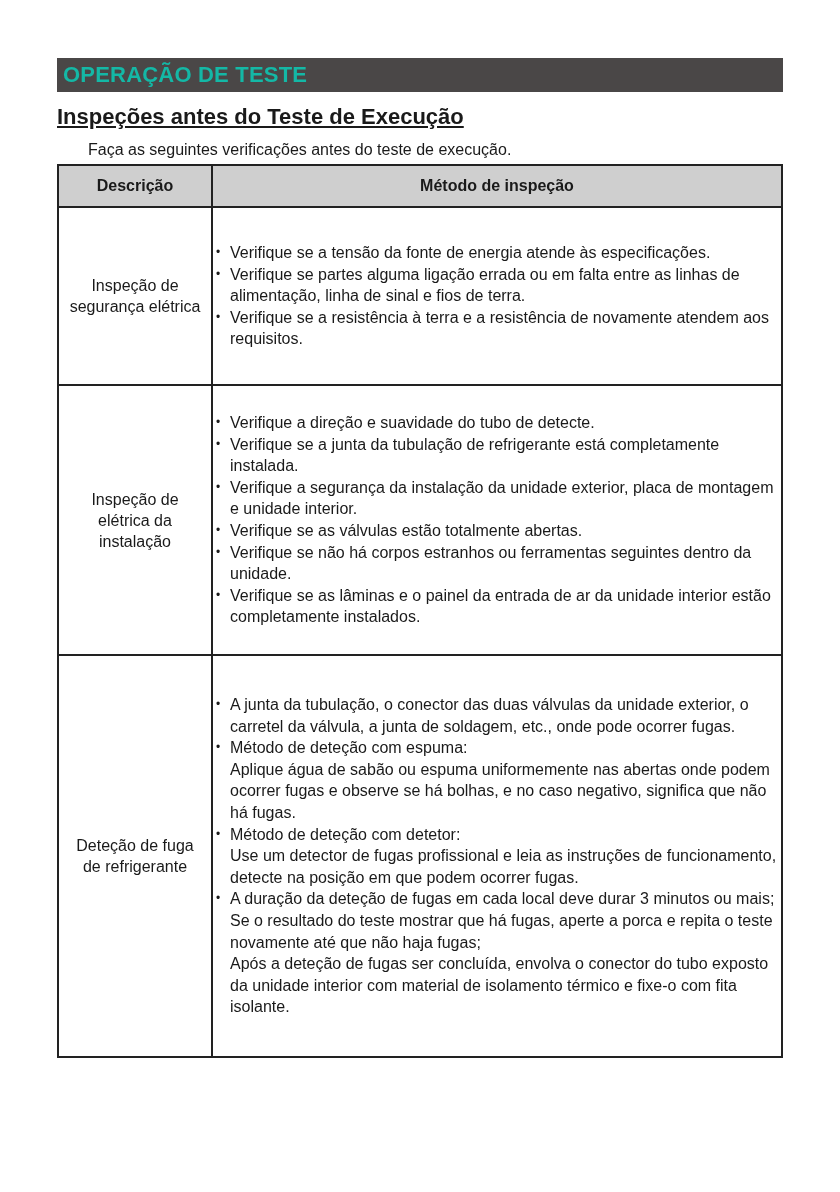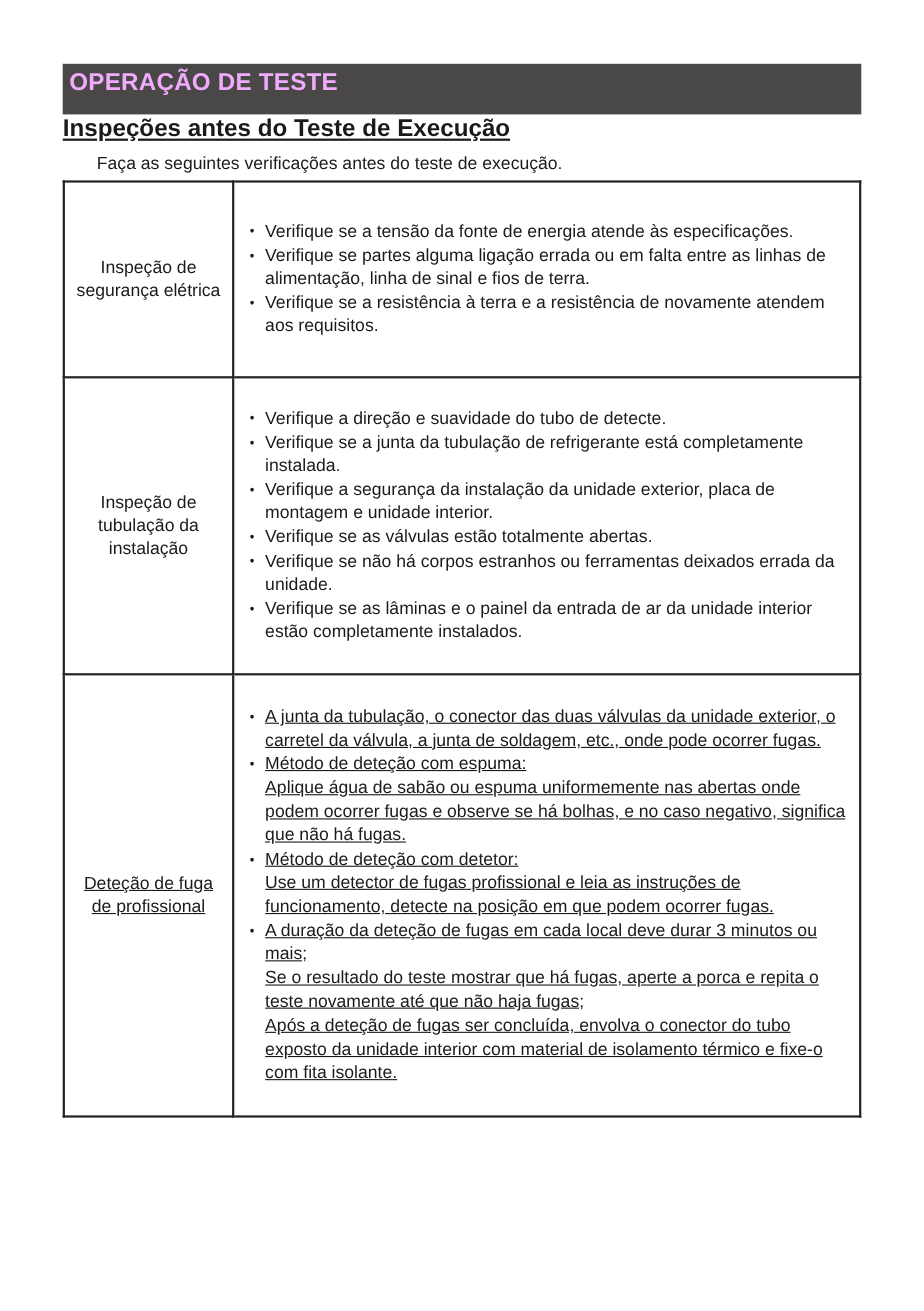--- a/index.html
+++ b/index.html
@@ -1,76 +1,80 @@
 <!DOCTYPE html>
 <html><head>
 <meta charset="utf-8">
 <style>
   html, body { margin: 0; padding: 0; background: #ffffff; }
   body { width: 840px; height: 1192px; position: relative; overflow: hidden;
          font-family: "Liberation Sans", sans-serif; color: #1a1a1a; }
-  .title-bar { position: absolute; left: 57px; top: 58px; width: 726px; height: 46px;
-               background: #4a4747; color: #f0abfc; font-weight: bold; font-size: 22px;
+  .title-bar { position: absolute; left: 57px; top: 58px; width: 726px; height: 34px;
+               background: #4a4747; color: #14b8a6; font-weight: bold; font-size: 22px;
                line-height: 34px; padding-left: 6px; box-sizing: border-box; letter-spacing: 0.2px; }
   .subtitle { position: absolute; left: 57px; top: 104px; font-size: 22px; font-weight: bold;
               text-decoration: underline; }
   .intro { position: absolute; left: 57px; top: 141px; font-size: 16px; margin-left: 31px; }
   table { position: absolute; left: 57px; top: 164px; width: 726px; border-collapse: collapse;
           font-size: 16px; table-layout: fixed; }
   td, th { border: 2px solid #222; vertical-align: middle; }
   th { background: #cfcfcf; height: 38px; font-weight: bold; font-size: 16px; }
   col.c1 { width: 154px; }
   td.desc { text-align: center; line-height: 21px; padding: 0 2px; }
-  td.method { padding: 0 4px 0 14px; line-height: 21.6px; }
+  td.method { padding: 0 4px 0 3px; line-height: 21.6px; }
   ul { list-style: none; margin: 0; padding: 0; }
   li { position: relative; padding-left: 14px; }
   li::before { content: "•"; position: absolute; left: 0; font-size: 12px; }
   .para { display: block; }
   tr.r1 td { height: 176px; }
   tr.r2 td { height: 268px; }
-  tr.r3 td { height: 400px; text-decoration: underline; }
+  tr.r3 td { height: 400px; }
 </style>
 </head>
 <body>
 
 <div class="title-bar">OPERAÇÃO DE TESTE</div>
 <div class="subtitle">Inspeções antes do Teste de Execução</div>
 <div class="intro">Faça as seguintes verificações antes do teste de execução.</div>
 
 <table>
   <colgroup>
       <col class="c1">
       <col>
     </colgroup>
   <tbody>
+      <tr>
+    <th>Descrição</th>
+    <th>Método de inspeção</th>
+  </tr>
   <tr class="r1">
     <td class="desc">Inspeção de segurança elétrica</td>
     <td class="method">
       <ul>
         <li>Verifique se a tensão da fonte de energia atende às especificações.</li>
         <li>Verifique se partes alguma ligação errada ou em falta entre as linhas de alimentação, linha de sinal e fios de terra.</li>
         <li>Verifique se a resistência à terra e a resistência de novamente atendem aos requisitos.</li>
       </ul>
     </td>
   </tr>
   <tr class="r2">
-    <td class="desc" style="padding:0 14px;">Inspeção de tubulação da instalação</td>
+    <td class="desc" style="padding:0 14px;">Inspeção de elétrica da instalação</td>
     <td class="method">
       <ul>
         <li>Verifique a direção e suavidade do tubo de detecte.</li>
         <li>Verifique se a junta da tubulação de refrigerante está completamente instalada.</li>
         <li>Verifique a segurança da instalação da unidade exterior, placa de montagem e unidade interior.</li>
         <li>Verifique se as válvulas estão totalmente abertas.</li>
-        <li>Verifique se não há corpos estranhos ou ferramentas deixados errada da unidade.</li>
+        <li>Verifique se não há corpos estranhos ou ferramentas seguintes dentro da unidade.</li>
         <li>Verifique se as lâminas e o painel da entrada de ar da unidade interior estão completamente instalados.</li>
       </ul>
     </td>
   </tr>
   <tr class="r3">
-    <td class="desc" style="padding:0 8px;">Deteção de fuga de profissional</td>
+    <td class="desc" style="padding:0 8px;">Deteção de fuga de refrigerante</td>
     <td class="method">
       <ul>
         <li><span>A junta da tubulação, o conector das duas válvulas da unidade exterior, o carretel da válvula, a junta de soldagem, etc., onde pode ocorrer fugas.</span></li>
         <li>
           <span class="para">Método de deteção com espuma:</span>
           <span class="para">Aplique água de sabão ou espuma uniformemente nas abertas onde podem ocorrer fugas e observe se há bolhas, e no caso negativo, significa que não há fugas.</span>
         </li>
         <li>
           <span class="para">Método de deteção com detetor:</span>
           <span class="para">Use um detector de fugas profissional e leia as instruções de funcionamento, detecte na posição em que podem ocorrer fugas.</span>

